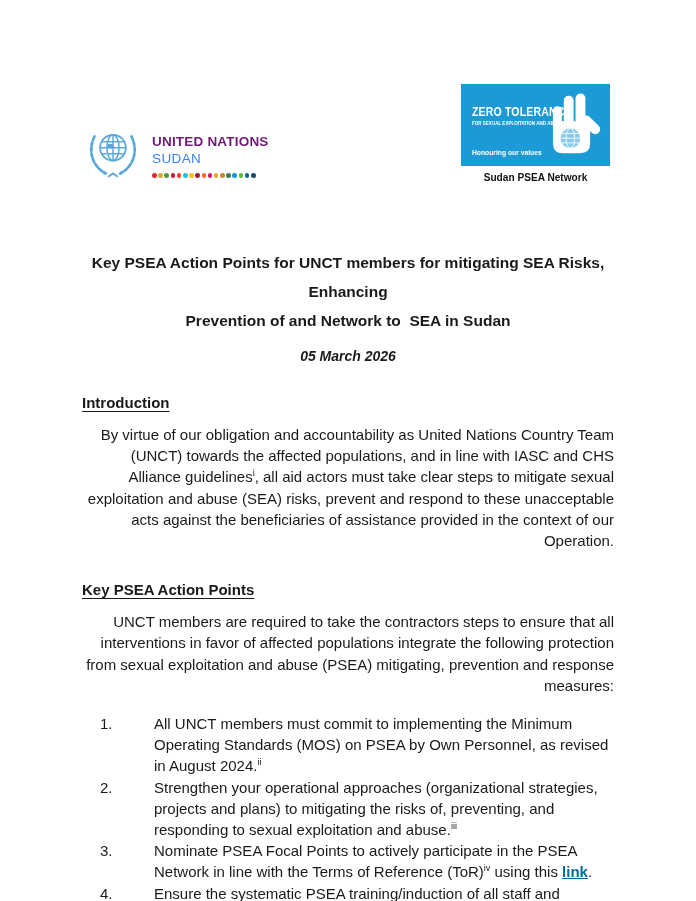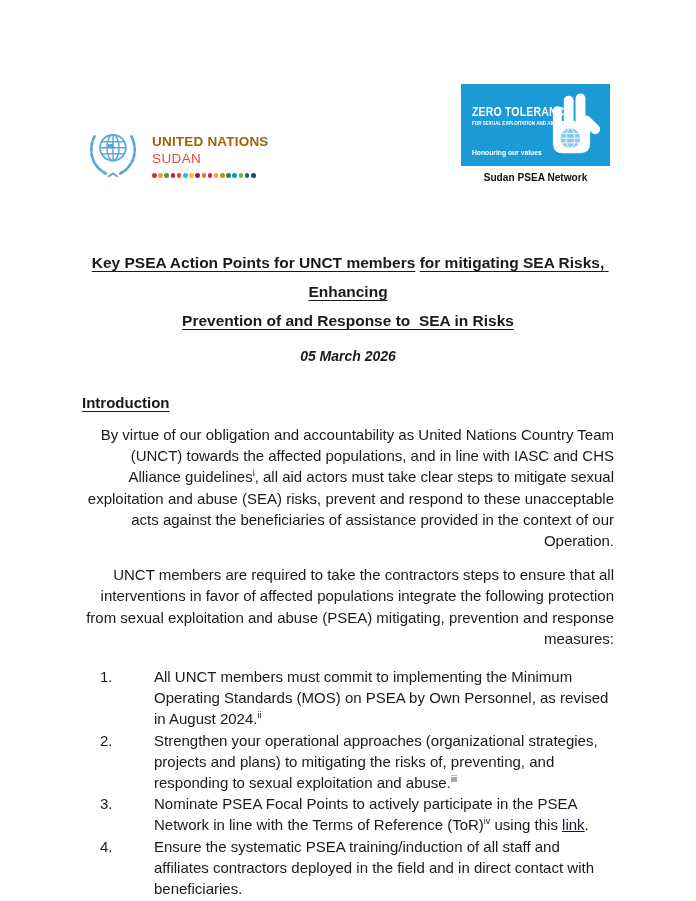--- a/index.html
+++ b/index.html
@@ -10,46 +10,46 @@
     background:#ffffff;
     font-family:"Liberation Sans", sans-serif;
     color:#1a1a1a;
     overflow:hidden;
   }
   
   .header{position:relative;height:200px;}
   .un-logo{position:absolute;left:84px;top:126px;display:flex;align-items:flex-start;}
   .un-emblem{width:58px;height:58px;flex:0 0 auto;}
   .un-text{margin-left:10px;padding-top:8px;}
-  .un-org{font-size:13.5px;font-weight:bold;color:#a16207;letter-spacing:.2px;}
-  .un-country{font-size:13.5px;color:#ef4444;margin-top:2px;letter-spacing:.4px;}
+  .un-org{font-size:13.5px;font-weight:bold;color:#701a75;letter-spacing:.2px;}
+  .un-country{font-size:13.5px;color:#3b82f6;margin-top:2px;letter-spacing:.4px;}
   .sdg-dots{display:flex;gap:1.6px;margin-top:7px;}
   .sdg-dots span{width:4.6px;height:4.6px;border-radius:50%;display:block;}
   .zt-block{position:absolute;left:461px;top:84px;width:149px;}
   .zt-box{position:relative;width:149px;height:82px;background:#1b9ad6;overflow:hidden;}
   .zt-title{position:absolute;left:11px;top:21px;color:#fff;font-weight:bold;font-size:12.5px;
             transform:scaleX(.84);transform-origin:left;white-space:nowrap;letter-spacing:.2px;}
   .zt-sub{position:absolute;left:11px;top:36px;color:#fff;font-weight:bold;font-size:5.4px;
           transform:scaleX(.84);transform-origin:left;white-space:nowrap;}
   .zt-tag{position:absolute;left:11px;bottom:9px;color:#fff;font-weight:bold;font-size:7.5px;
           transform:scaleX(.9);transform-origin:left;white-space:nowrap;}
   .zt-hand{position:absolute;right:9px;top:9px;width:50px;height:64px;}
   .zt-caption{margin-top:5px;text-align:center;font-size:11px;font-weight:bold;color:#111;
               transform:scaleX(.92);transform-origin:center;white-space:nowrap;}
   
   .content{margin:0 82px;}
   .title{margin:48px 0 0 0;text-align:center;font-size:15.5px;font-weight:bold;line-height:29px;}
   .title-line{white-space:pre-wrap;}
-  .u{text-decoration:underline;text-underline-offset:3px;}
+  .u{text-underline-offset:3px;}
   .date{margin-top:13px;text-align:center;font-size:14px;font-weight:bold;font-style:italic;}
   .h2{margin:30px 0 0 0;font-size:15px;font-weight:bold;text-decoration:underline;
       text-underline-offset:3px;}
   .para{margin:13px 0 0 0;font-size:15px;line-height:21.2px;text-align:right;}
   .note-ref{font-size:9px;line-height:0;vertical-align:super;}
-  .doclink{color:#0f172a;text-decoration:underline;cursor:pointer;}
+  .doclink{color:#0369a1;text-decoration:underline;cursor:pointer;font-weight:bold;}
   .list{margin-top:17px;}
   .li{display:flex;font-size:15px;line-height:21.2px;}
   .li-num{flex:0 0 22px;margin-left:18px;text-align:left;}
   .li-body{flex:1 1 auto;margin-left:32px;}
 </style>
 </head>
 <body>
 
 <div class="page">
 
@@ -114,29 +114,30 @@
         </svg>
       </div>
       <div class="zt-caption">Sudan PSEA Network</div>
     </div>
   </header>
 
   <main class="content">
 
     <h1 class="title">
       <div class="title-line"><span class="u">Key PSEA Action Points for UNCT members</span><span> </span><span class="u">for mitigating SEA Risks, Enhancing</span></div>
-      <div class="title-line"><span class="u">Prevention of and Response to  SEA in Risks</span></div>
+      <div class="title-line"><span class="u">Prevention of and Network to  SEA in Sudan</span></div>
     </h1>
 
     <div class="date">05 March 2026</div>
 
     <h2 class="h2">Introduction</h2>
 
     <p class="para"><span>By virtue of our obligation and accountability as United Nations Country Team (UNCT) towards the affected populations, and in line with IASC and CHS Alliance guidelines</span><sup class="note-ref">i</sup><span>, all aid actors must take clear steps to mitigate sexual exploitation and abuse (SEA) risks, prevent and respond to these unacceptable acts against the beneficiaries of assistance provided in the context of our Operation.</span></p>
 
+    <h2 class="h2">Key PSEA Action Points</h2>
 
     <p class="para"><span>UNCT members are required to take the contractors steps to ensure that all interventions in favor of affected populations integrate the following protection from sexual exploitation and abuse (PSEA) mitigating, prevention and response measures:</span></p>
 
     <div class="list">
         <div class="li">
           <span class="li-num">1.</span>
           <span class="li-body"><span>All UNCT members must commit to implementing the Minimum Operating Standards (MOS) on PSEA by Own Personnel, as revised in August 2024.</span><sup class="note-ref">ii</sup></span>
         </div>
         <div class="li">
           <span class="li-num">2.</span>

